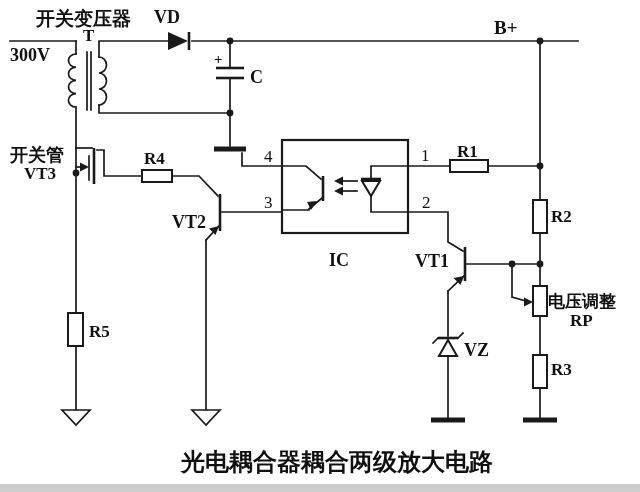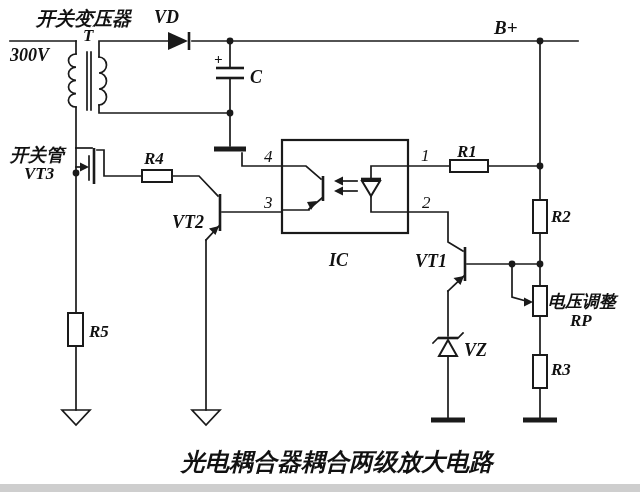--- a/index.html
+++ b/index.html
@@ -1,17 +1,17 @@
 <!DOCTYPE html>
 <html><head>
 <meta charset="utf-8">
 <style>
   html,body{margin:0;padding:0;background:#fff;}
   .stage{position:relative;width:640px;height:492px;background:#ffffff;overflow:hidden;
-         font-family:"Liberation Sans",sans-serif;font-style:italic;}
+         font-family:"Liberation Sans",sans-serif;}
   svg{position:absolute;left:0;top:0;}
   text{fill:#111;}
   .zh{font-family:"DejaVu Sans",sans-serif;font-weight:bold;}
   .ref{font-family:"Liberation Serif",serif;font-weight:bold;}
   .pin{font-family:"Liberation Serif",serif;font-weight:normal;}
   .wire{stroke:#1a1a1a;stroke-width:1.7;fill:none;stroke-linecap:square;}
   .thick{stroke:#1a1a1a;stroke-width:2.6;fill:none;stroke-linecap:butt;}
   .comp{stroke:#1a1a1a;stroke-width:2;fill:#ffffff;}
   .solid{fill:#1a1a1a;stroke:none;}
   .gndbar{stroke:#1a1a1a;stroke-width:5;fill:none;stroke-linecap:butt;}

